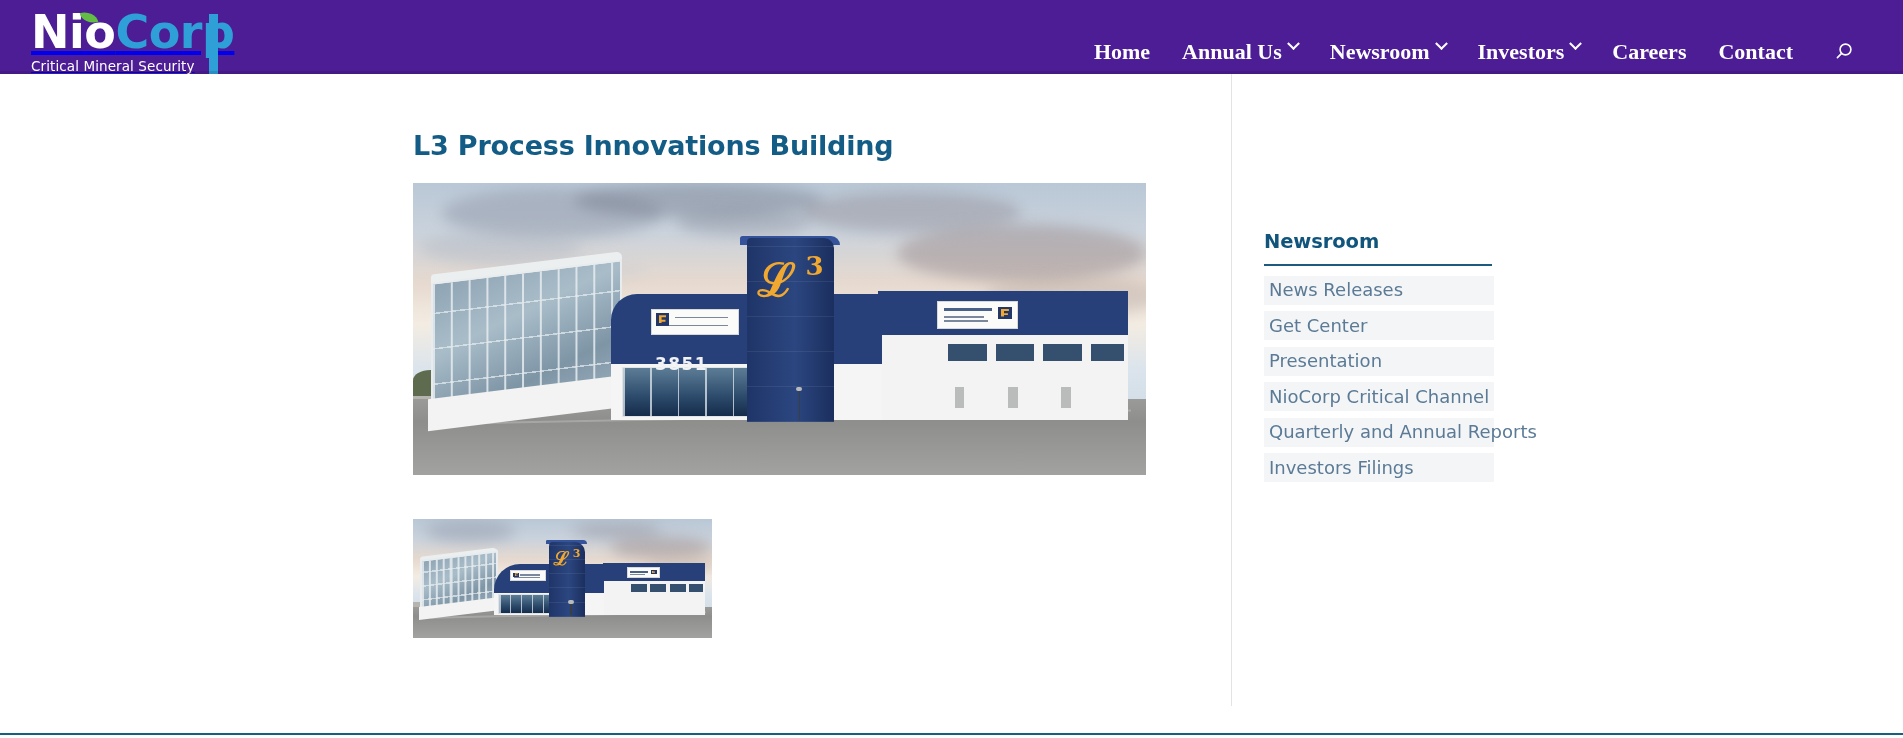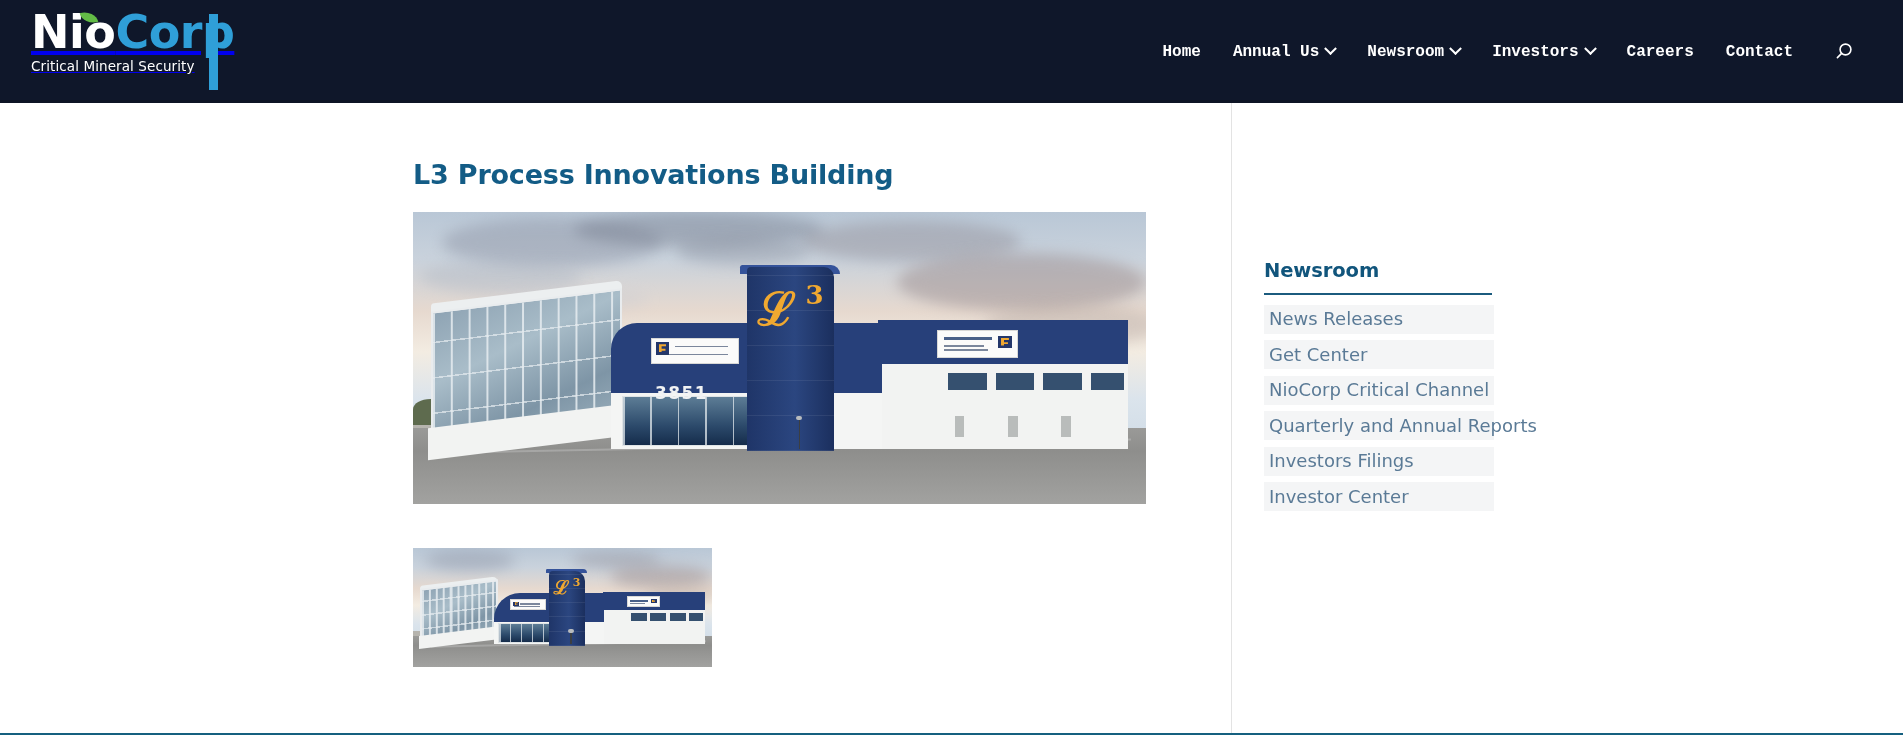--- a/index.html
+++ b/index.html
@@ -9,22 +9,22 @@
     height: 738px;
     overflow: hidden;
     background: #ffffff;
     font-family: "Liberation Sans", sans-serif;
   }
 
   
   .site-header {
     position: relative;
     width: 1903px;
-    height: 103px;
-    background: #0f172a;
+    height: 74px;
+    background: #4c1d95;
     display: flex;
     align-items: center;
   }
   .site-header::after {
     content: "";
     position: absolute;
     left: 0; right: 0; bottom: 0;
     height: 3px;
     background: rgba(0,0,0,0.10);
   }
@@ -81,26 +81,26 @@
     position: absolute;
     right: 42px;
     top: 0;
     height: 103px;
     display: flex;
     align-items: center;
     gap: 0px;
   }
   .nav-item {
     display: flex;
-    align-items: center;
+    align-items: flex-start;
     gap: 7px;
     padding: 0 16px;
     color: #ffffff;
-    font-family: Liberation Mono, monospace;
-    font-size: 16px;
+    font-family: Liberation Serif, serif;
+    font-size: 22px;
     font-weight: 700;
     line-height: 20px;
     white-space: nowrap;
     cursor: pointer;
     text-decoration: none;
   }
   .chevron-down {
     display: inline-block;
     width: 9px;
     height: 9px;
@@ -637,30 +637,30 @@
     <div class="sidebar-rule"></div>
 
     <ul class="sidebar-list">
       <li class="sidebar-item">
         <span class="sidebar-item-label">News Releases</span>
       </li>
       <li class="sidebar-item">
         <span class="sidebar-item-label">Get Center</span>
       </li>
       <li class="sidebar-item">
+        <span class="sidebar-item-label">Presentation</span>
+      </li>
+      <li class="sidebar-item">
         <span class="sidebar-item-label">NioCorp Critical Channel</span>
       </li>
       <li class="sidebar-item">
         <span class="sidebar-item-label">Quarterly and Annual Reports</span>
       </li>
       <li class="sidebar-item">
         <span class="sidebar-item-label">Investors Filings</span>
       </li>
-      <li class="sidebar-item">
-        <span class="sidebar-item-label">Investor Center</span>
-      </li>
     </ul>
   </aside>
 
 </div>
 
 <div class="footer-rule"></div>
 <div class="footer-pad"></div>
 
 </body></html>

